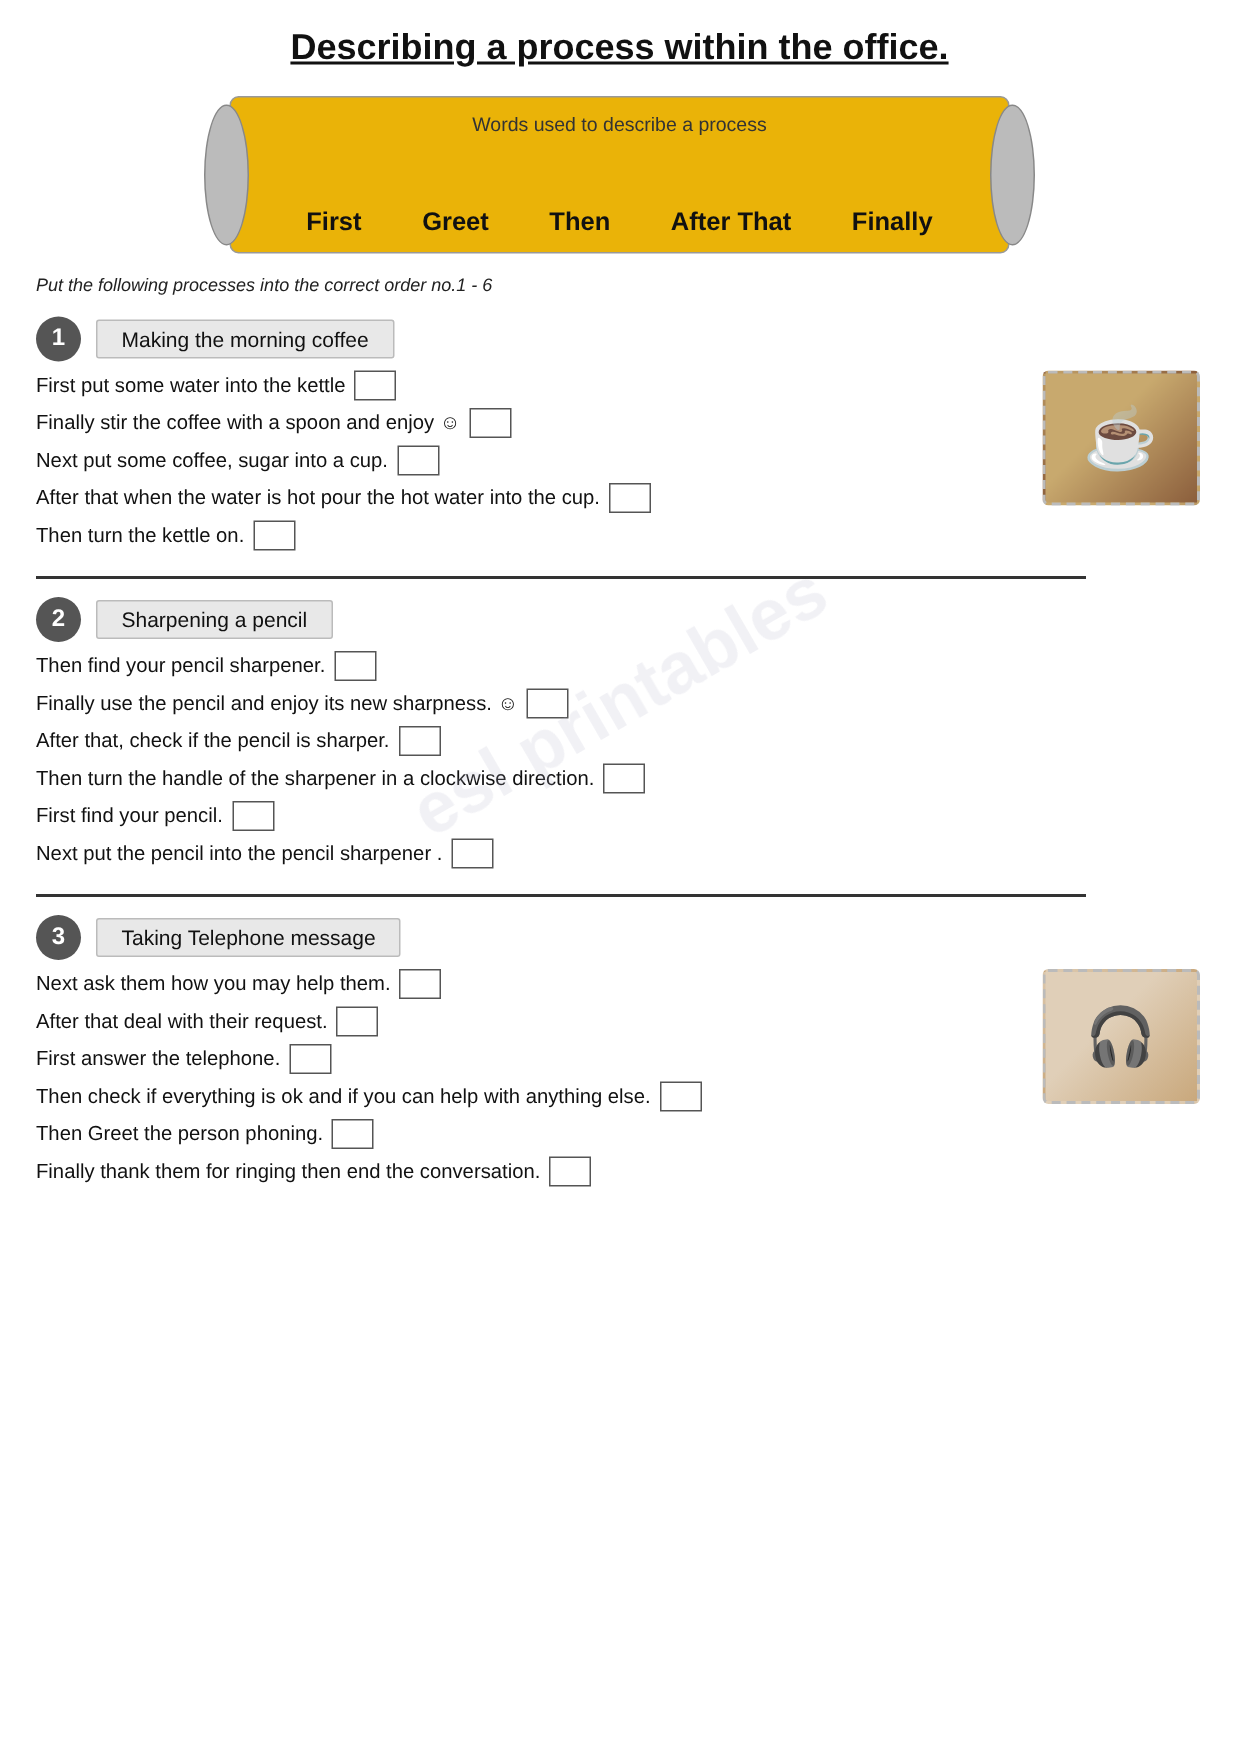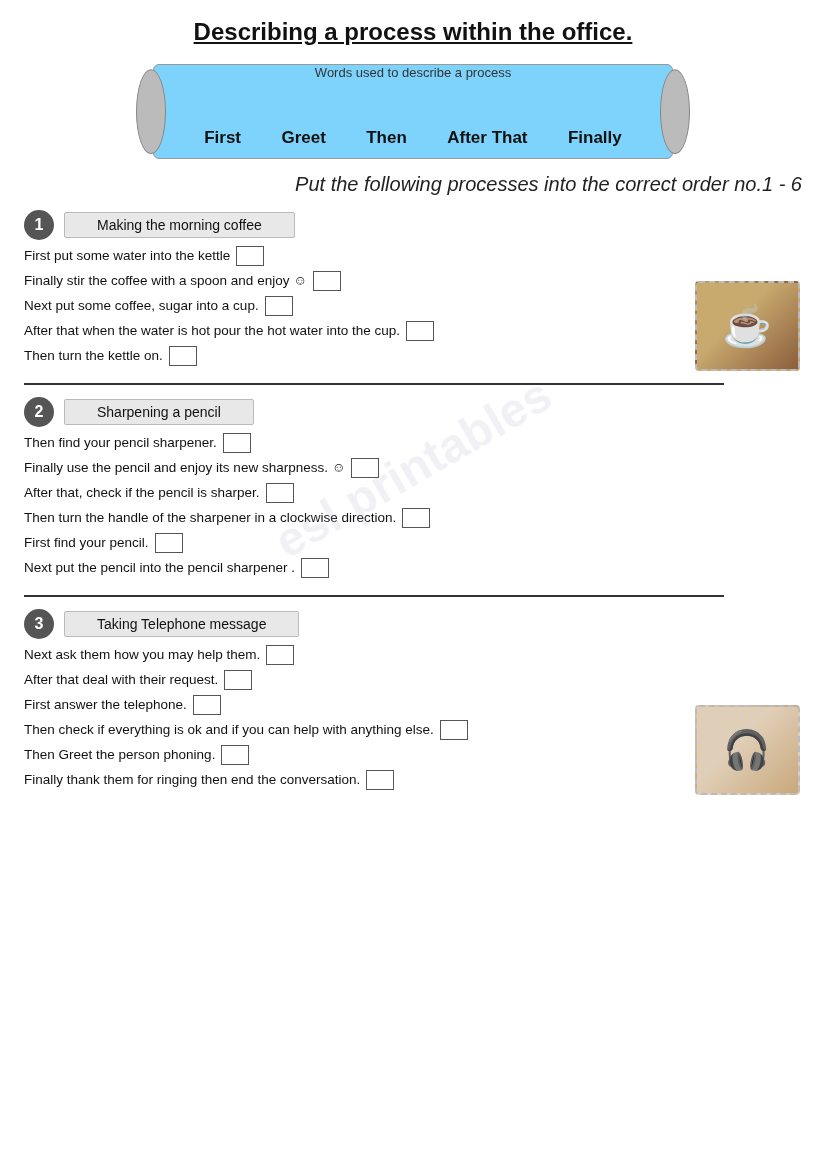--- a/index.html
+++ b/index.html
@@ -16,26 +16,26 @@
       text-align: center;
       font-size: 24px;
       font-weight: bold;
       text-decoration: underline;
       margin-bottom: 18px;
       font-family: Liberation Sans, sans-serif;
     }
     
     .scroll-banner {
       position: relative;
-      background: #7dd3fc;
+      background: #eab308;
       border: 1.5px solid #999;
       border-radius: 6px;
       margin: 0 auto 14px auto;
       width: 520px;
-      padding: 0 30px 10px 30px;
+      padding: 10px 30px 10px 30px;
     }
     .scroll-banner::before, .scroll-banner::after {
       content: '';
       position: absolute;
       top: 50%;
       transform: translateY(-50%);
       width: 28px;
       height: 90%;
       background: #bbb;
       border: 1.5px solid #888;
@@ -54,23 +54,23 @@
       justify-content: space-around;
       align-items: center;
     }
     .scroll-words span {
       font-size: 17px;
       font-weight: bold;
       color: #111;
       margin-top: 40px;
     }
     .instruction {
-      text-align: right;
+      text-align: left;
       font-style: italic;
-      font-size: 20px;
+      font-size: 12px;
       margin-bottom: 14px;
       color: #222;
     }
     
     .section {
       margin-bottom: 10px;
     }
     .section-header {
       display: flex;
       align-items: center;
@@ -86,35 +86,34 @@
       align-items: center;
       justify-content: center;
       font-size: 16px;
       font-weight: bold;
       margin-right: 10px;
       flex-shrink: 0;
     }
     .section-title {
       background: #e8e8e8;
       border: 1px solid #bbb;
-      padding: 4px 32px;
+      padding: 4px 16px;
       font-size: 14px;
       border-radius: 2px;
     }
     .divider {
       border: none;
       border-top: 2.5px solid #333;
       margin: 12px 0 12px 0;
       width: 90%;
     }
     
     .section-body {
       display: flex;
       gap: 10px;
-      align-items: flex-end;
     }
     .lines-area {
       flex: 1;
     }
     .img-area {
       width: 110px;
       flex-shrink: 0;
       display: flex;
       align-items: flex-start;
       justify-content: center;

